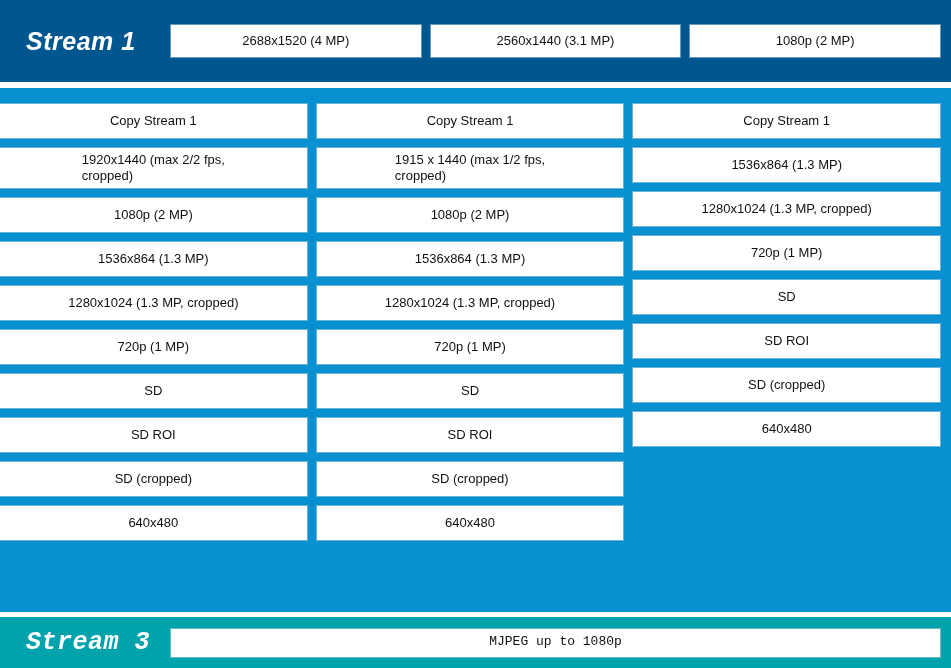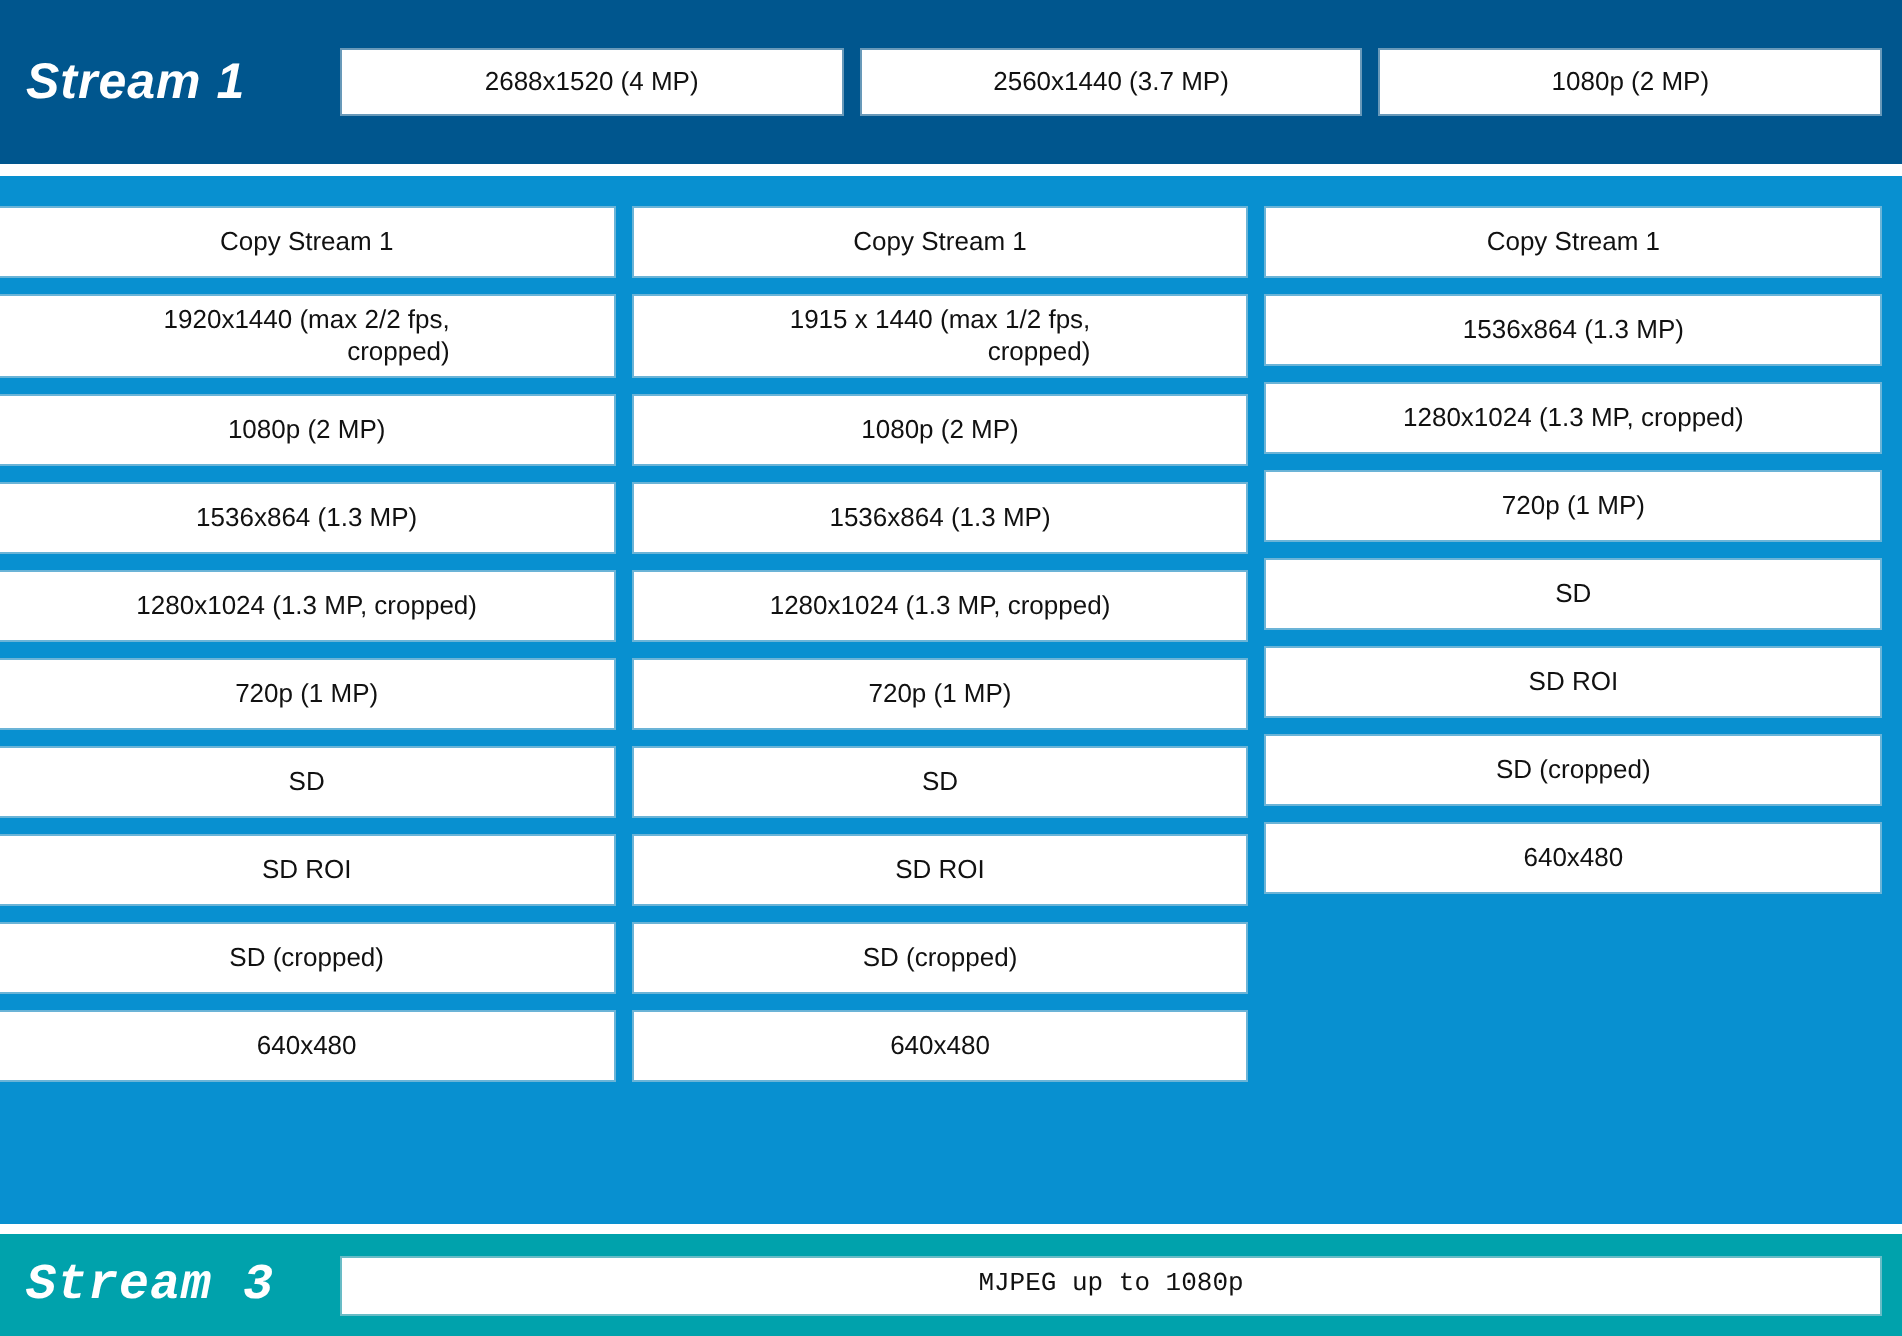--- a/index.html
+++ b/index.html
@@ -20,21 +20,21 @@
   .band-2 { height: 524px; background: var(--s2-bg, #0890D0); }
   .band-3 { height: 51px; background: var(--s3-bg, #00A2AC); font-family: Liberation Mono, monospace; }
   .band-gap { height: 6px; background: #ffffff; }
   .band-gap.thin { height: 5px; }
 
   .band-label {
     width: 171px;
     flex: 0 0 171px;
     display: flex;
     align-items: center;
-    padding-left: 13px;
+    padding-left: 26px;
     box-sizing: border-box;
     color: #ffffff;
     font-size: 25px;
     font-style: italic;
     font-weight: bold;
     letter-spacing: 0.5px;
   }
   .band-content {
     flex: 1 1 auto;
     padding-right: 11px;
@@ -67,42 +67,42 @@
 
   .opt-box {
     background: #ffffff;
     color: #111111;
     font-size: 13px;
     line-height: 1.25;
     min-height: 34px;
     display: flex;
     align-items: center;
     justify-content: center;
-    text-align: right;
+    text-align: left;
     box-sizing: border-box;
     padding: 2px 8px;
     white-space: pre-line;
     box-shadow: 0 0 0 1px rgba(190, 210, 220, 0.55);
   }
   .band-1 .opt-box { min-height: 32px; }
   .opt-box.tall { min-height: 40px; }
   .band-3 .opt-box { min-height: 28px; width: 100%; }
 </style>
 </head>
 <body>
 
 <div class="page" style="--s1-bg: #00568E; --s2-bg: #0890D0; --s3-bg: #00A2AC;">
 
   <section class="band band-1">
     <div class="band-label">Stream 1</div>
     <div class="band-content">
       <div class="center-v">
         <div class="cols-row" id="s1-row">
             <div class="opt-box">2688x1520 (4 MP)</div>
-            <div class="opt-box">2560x1440 (3.7 MP)</div>
+            <div class="opt-box">2560x1440 (3.1 MP)</div>
             <div class="opt-box">1080p (2 MP)</div>
           </div>
       </div>
     </div>
   </section>
 
   <div class="band-gap"></div>
 
   <section class="band band-2">
     <div class="band-content stream2-content">

